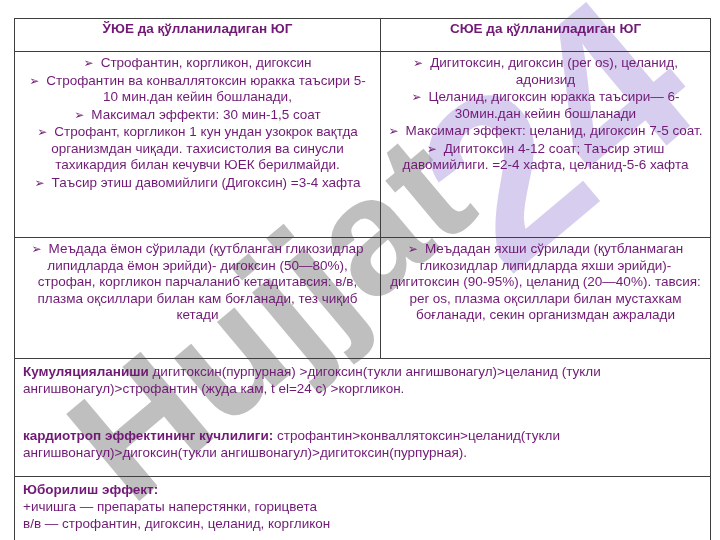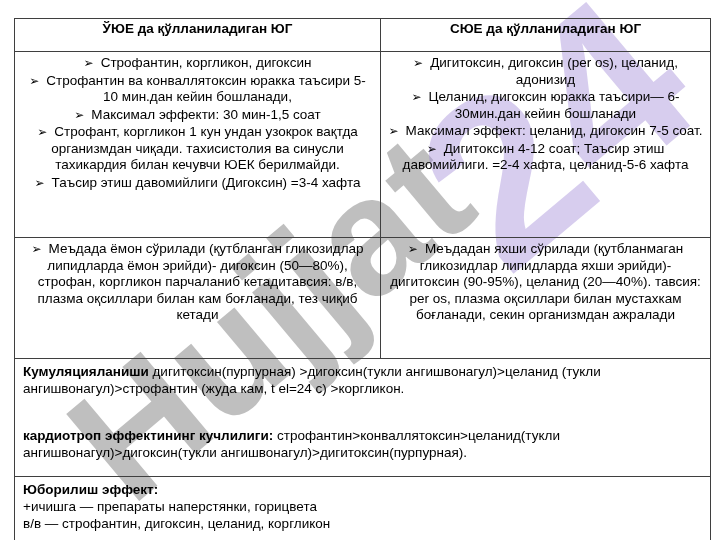--- a/index.html
+++ b/index.html
@@ -27,21 +27,21 @@
   table.glycosides{
     position:absolute;left:14px;top:18px;z-index:1;
     width:696px;height:514px;
     border-collapse:collapse;table-layout:fixed;
     background:transparent;
   }
   table.glycosides td, table.glycosides th{
     border:1px solid #3f3f3f;
     vertical-align:top;
     padding:2px 6px;
-    color:#000000;
+    color:#701a75;
     font-size:13.5px;
     line-height:16.5px;
     background:transparent;
   }
   th.hdr{
     height:28px;
     text-align:center;
     font-size:15.5px;
     font-weight:bold;
     color:#C00000;

